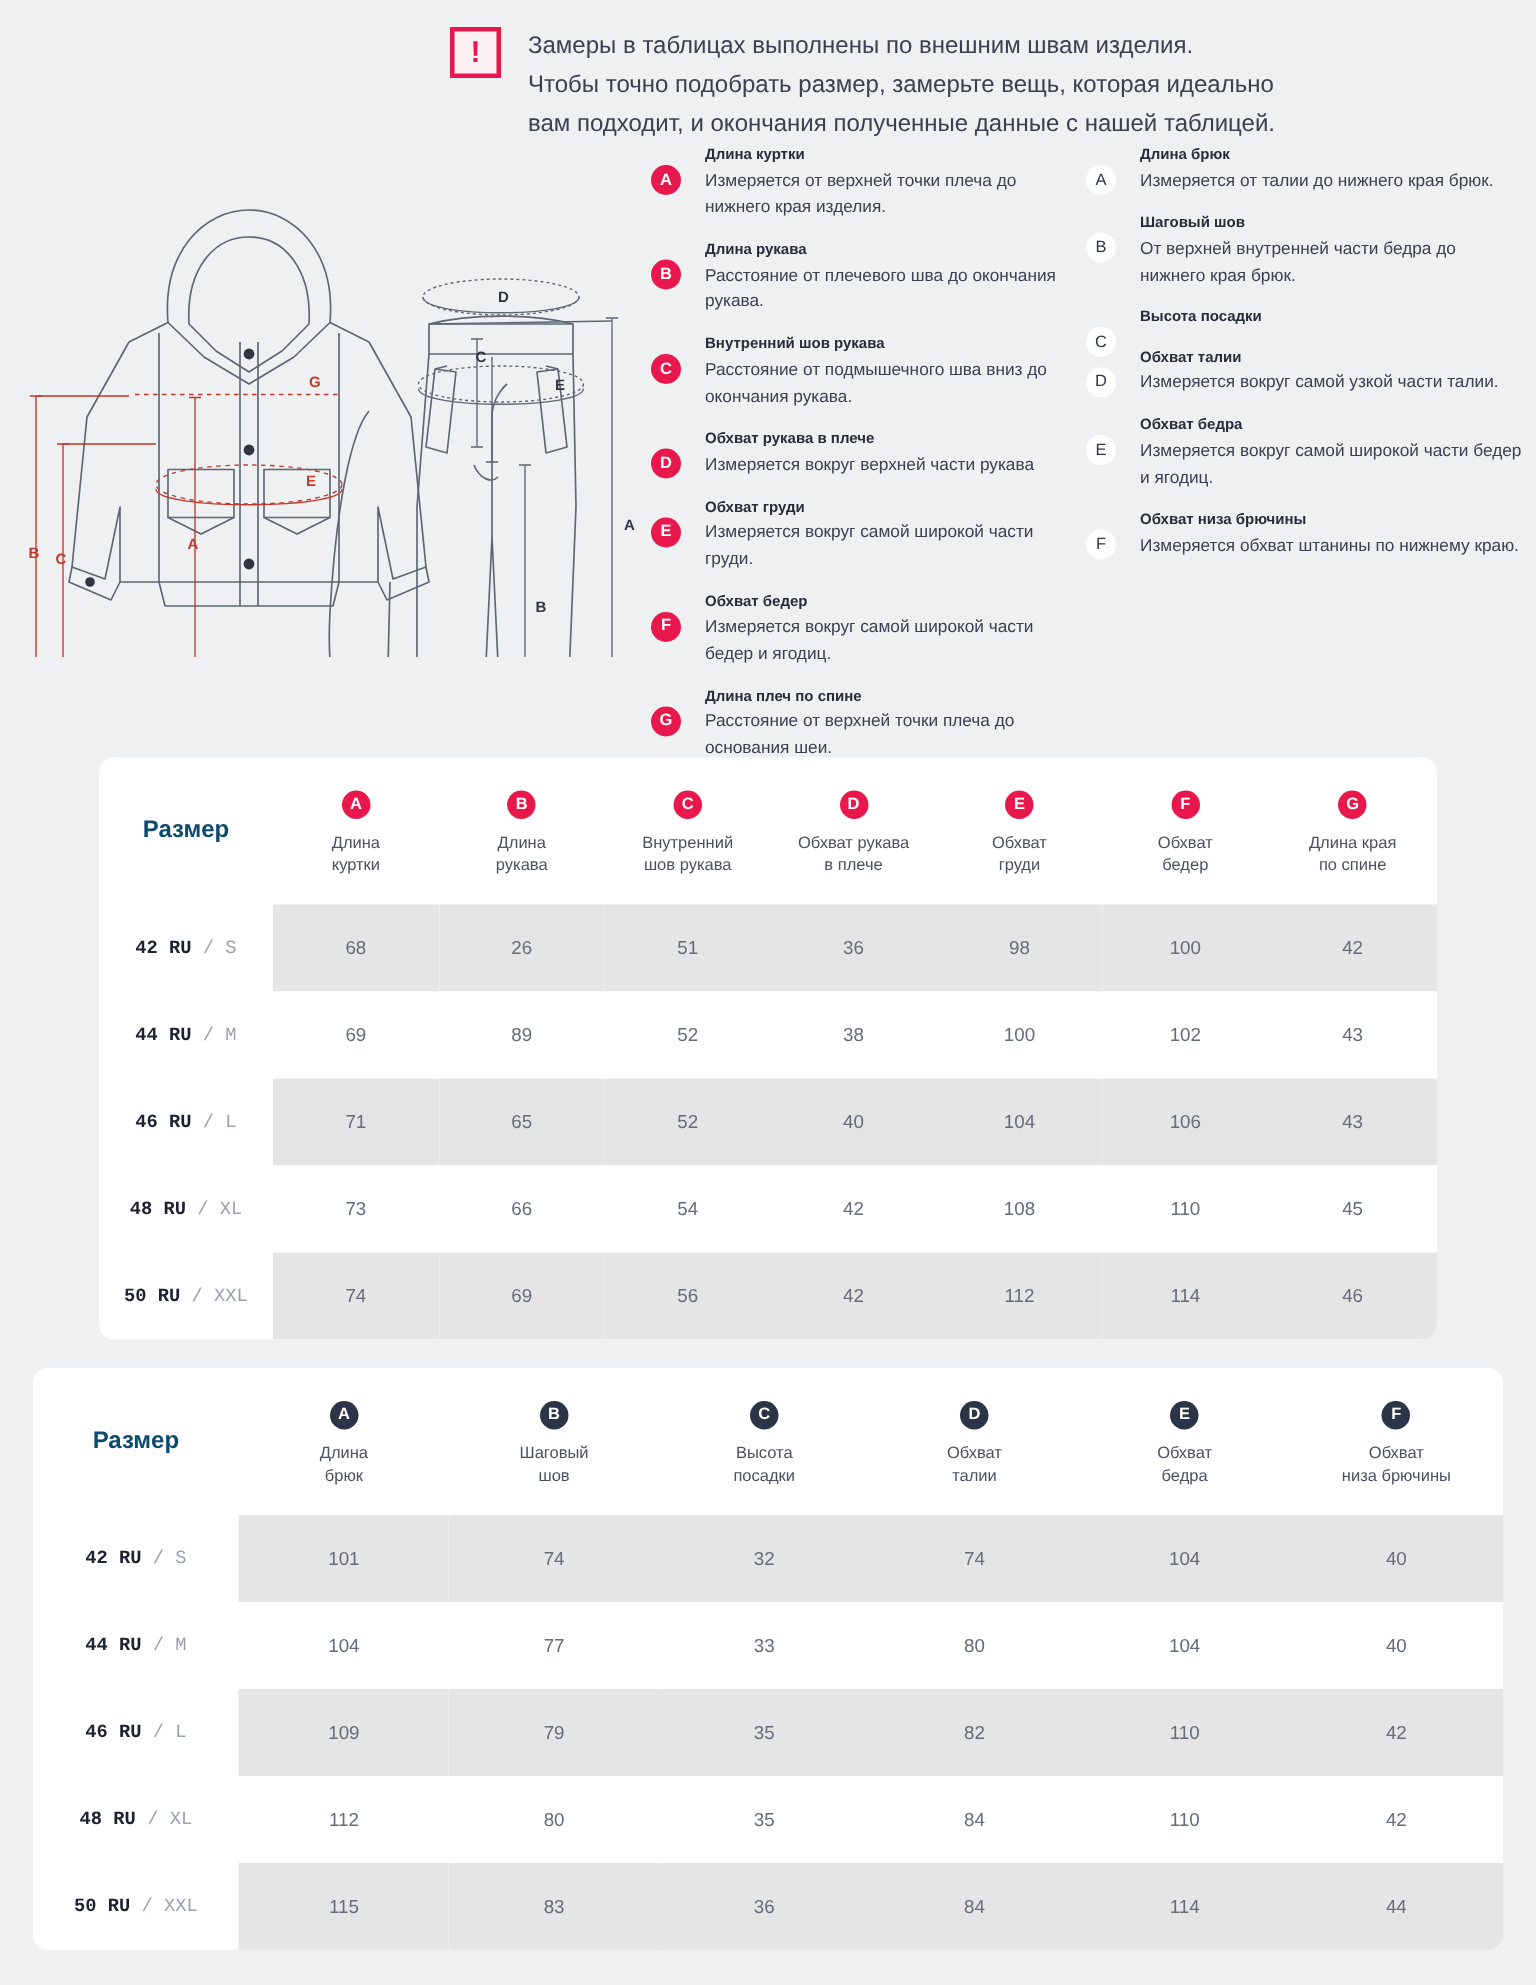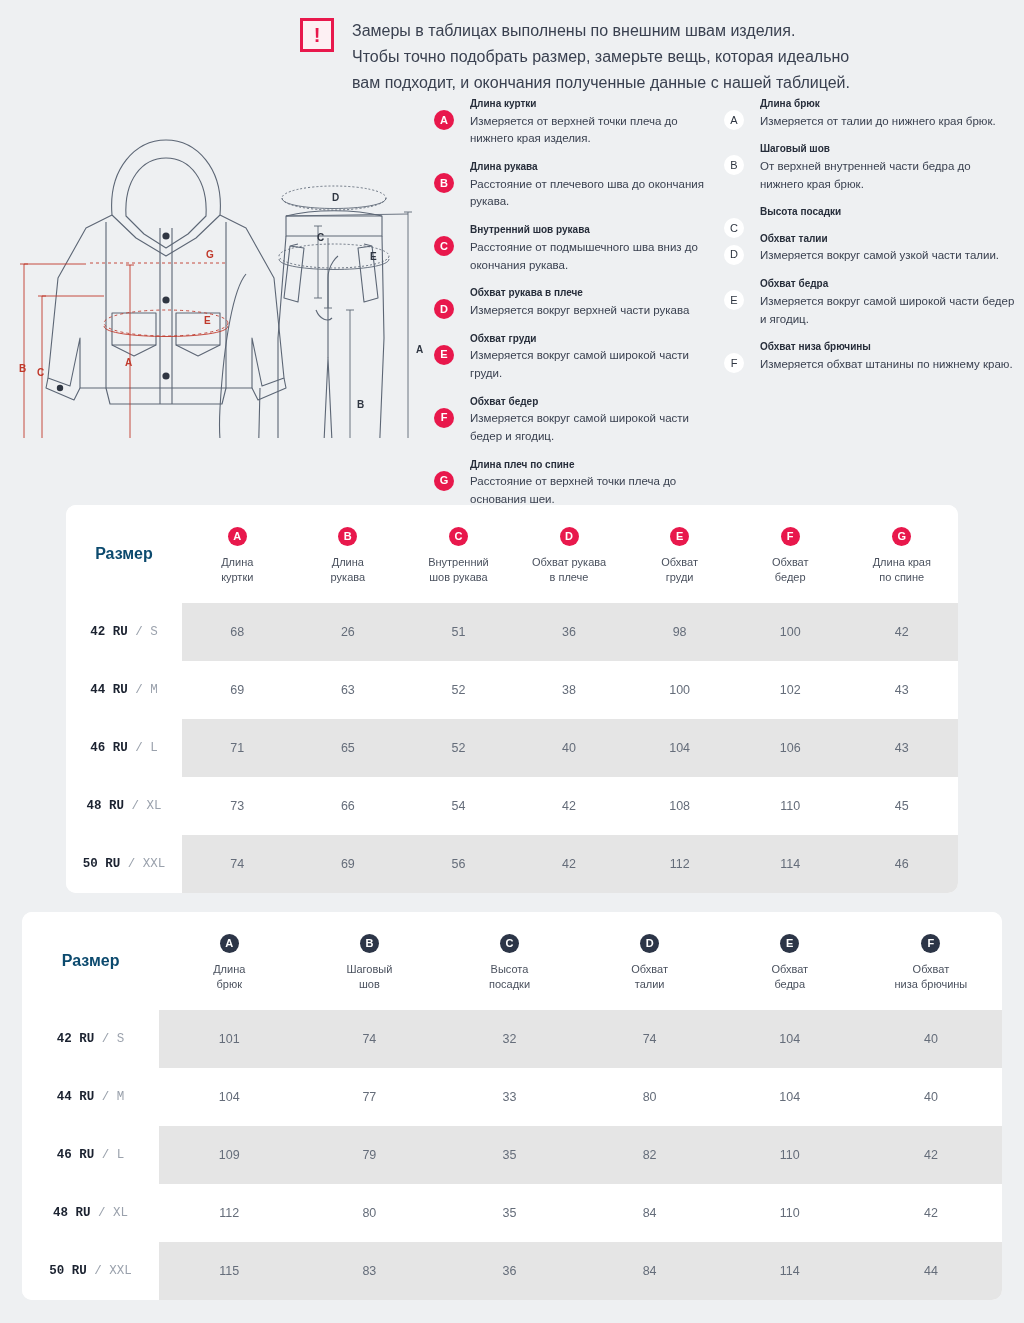--- a/index.html
+++ b/index.html
@@ -317,21 +317,21 @@
         <td>26</td>
         <td>51</td>
         <td>36</td>
         <td>98</td>
         <td>100</td>
         <td>42</td>
       </tr>
       <tr>
         <td class="size-col"><b>44 RU</b> <span>/ M</span></td>
         <td>69</td>
-        <td>63</td>
+        <td>89</td>
         <td>52</td>
         <td>38</td>
         <td>100</td>
         <td>102</td>
         <td>43</td>
       </tr>
       <tr class="alt">
         <td class="size-col"><b>46 RU</b> <span>/ L</span></td>
         <td>71</td>
         <td>65</td>

